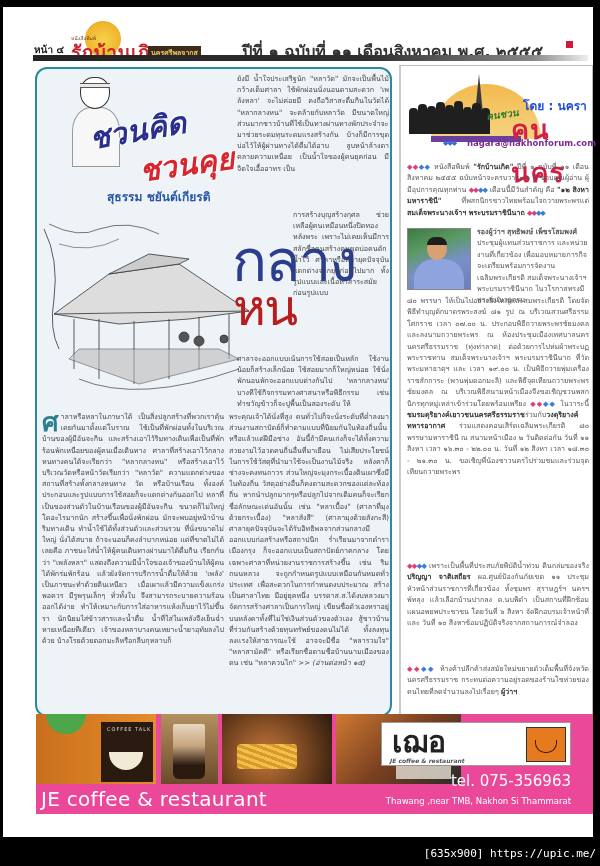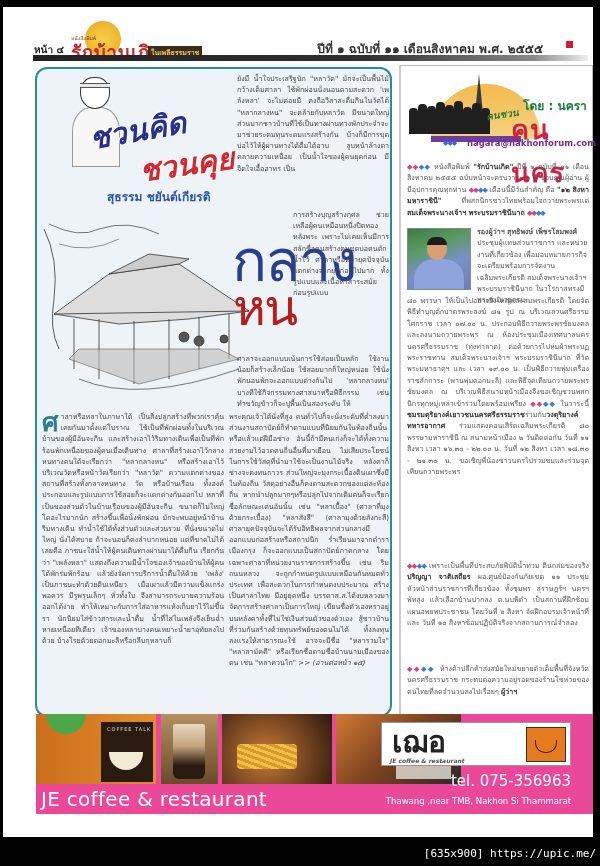--- a/index.html
+++ b/index.html
@@ -8,21 +8,21 @@
 
   .page { position: absolute; left: 3px; top: 7px; width: 590px; height: 830px; background: #fff; }
 
   
   .hdr { position: absolute; left: 0; top: 0; width: 590px; height: 54px; }
   .hdr .pageno { position: absolute; left: 31px; top: 35px; font-size: 10px; font-weight: bold; color: #222; }
   .hdr .logo-sun { position: absolute; left: 82px; top: 14px; width: 36px; height: 36px; border-radius: 50%; background: radial-gradient(circle at 50% 55%, #f7d24a 0%, #f0b730 60%, #e9a41e 100%); }
   .hdr .logo-small { position: absolute; left: 68px; top: 27px; font-size: 5px; color: #6a3b12; }
   .hdr .logo-text { position: absolute; left: 68px; top: 30px; font-size: 19px; color: #c8262c; font-weight: bold; letter-spacing: 0.5px; font-family: "DejaVu Serif", serif; }
   .hdr .logo-tag { position: absolute; left: 145px; top: 39px; background: #3d2c1a; color: #e8c66a; font-size: 7px; padding: 1px 3px; font-weight: bold; }
-  .hdr .issue { position: absolute; right: 50px; top: 32px; font-size: 12px; font-weight: bold; color: #333; }
+  .hdr .issue { position: absolute; right: 50px; top: 32px; font-size: 16px; font-weight: bold; color: #333; }
   .hdr .issue-sq { position: absolute; right: 20px; top: 34px; width: 7px; height: 7px; background: #d0193b; }
   .hdr .rule { position: absolute; left: 30px; top: 48px; width: 555px; height: 6px; background: linear-gradient(90deg, #222 0%, #2f2f2f 60%, #888 90%, #eee 100%); }
 
   
   .article { position: absolute; left: 32px; top: 60px; width: 357px; height: 650px; border: 2px solid #2c8a9e; border-radius: 12px; background: #eef3f7; overflow: hidden; }
 
   .col-hero { position: absolute; left: 0; top: 0; width: 200px; height: 150px; }
   .avatar { position: absolute; left: 35px; top: 8px; width: 45px; height: 95px; }
   .avatar .head { position: absolute; left: 8px; top: 0; width: 30px; height: 32px; border-radius: 45% 45% 50% 50%; background: #fff; border: 1.5px solid #333; }
   .avatar .band { position: absolute; left: 8px; top: 6px; width: 30px; height: 5px; background: #e8e8e8; border-top: 1px solid #555; border-bottom: 1px solid #555; }
@@ -51,21 +51,21 @@
   .readmore { color: #444; font-style: italic; }
 
   
   .sidebar { position: absolute; left: 396px; top: 58px; width: 194px; height: 652px; border: 1px solid #bbb; border-left: 2px solid #ccc; background: #fff; }
   .sb-logo { position: relative; height: 90px; }
   .sb-sun { position: absolute; left: 30px; top: 18px; width: 110px; height: 55px; border-radius: 55px 55px 0 0; background: linear-gradient(#f2b23a, #f4cf74); opacity: 0.9; }
   .sb-people { position: absolute; left: 8px; top: 34px; width: 88px; height: 34px; }
   .sb-people span { position: absolute; bottom: 0; width: 9px; background: #1f1f1f; border-radius: 4px 4px 0 0; }
   .sb-tower { position: absolute; left: 72px; top: 8px; width: 0; height: 0; border-left: 6px solid transparent; border-right: 6px solid transparent; border-bottom: 60px solid #3a3a3a; }
   .sb-bar { position: absolute; left: 30px; top: 70px; width: 90px; height: 6px; background: #6b3fa0; }
-  .sb-by { position: absolute; left: 122px; top: 30px; font-size: 12px; font-weight: bold; color: #15803d; }
+  .sb-by { position: absolute; left: 122px; top: 30px; font-size: 12px; font-weight: bold; color: #1d4ed8; }
   .sb-brand-small { position: absolute; left: 85px; top: 41px; font-size: 10px; color: #2e7a2e; font-style: italic; font-weight: bold; transform: rotate(-8deg); }
   .sb-brand { position: absolute; left: 110px; top: 42px; font-size: 27px; color: #d12046; font-weight: bold; letter-spacing: 1px; }
   .sb-email { position: absolute; left: 66px; top: 72px; font-size: 8.5px; color: #7a2e8e; font-weight: bold; }
   .sb-dots { position: absolute; left: 42px; top: 73px; font-size: 7px; color: #3a6bd6; letter-spacing: -1px; }
 
   .sb-text { position: absolute; left: 6px; width: 182px; font-size: 7.1px; line-height: 11.4px; color: #555; text-align: justify; }
   .sb-text b { color: #333; }
   .diamonds { color: #e0407a; letter-spacing: -1px; }
   .diamonds i { color: #3a7fd6; font-style: normal; }
   .sb-photo { position: absolute; left: 6px; top: 162px; width: 64px; height: 62px; background: linear-gradient(160deg, #3d7a45 0%, #5a9a62 30%, #7990c8 60%, #6b7fb8 100%); border: 1px solid #888; overflow: hidden; }
@@ -102,21 +102,21 @@
 </head>
 <body>
 
 <div class="page">
 
   <div class="hdr">
     <span class="pageno">หน้า ๔</span>
     <div class="logo-sun"></div>
     <span class="logo-small">หนังสือพิมพ์</span>
     <span class="logo-text">รักบ้านเกิด</span>
-    <span class="logo-tag">ในเพลีธรรมราช</span>
+    <span class="logo-tag">นครศรีพลจากส</span>
     <span class="issue">ปีที่ ๑ ฉบับที่ ๑๑ เดือนสิงหาคม พ.ศ. ๒๕๕๕</span>
     <span class="issue-sq"></span>
     <div class="rule"></div>
   </div>
 
   <div class="article">
     <div class="col-hero">
       <div class="avatar">
         <div class="body"></div>
         <div class="head"></div>

